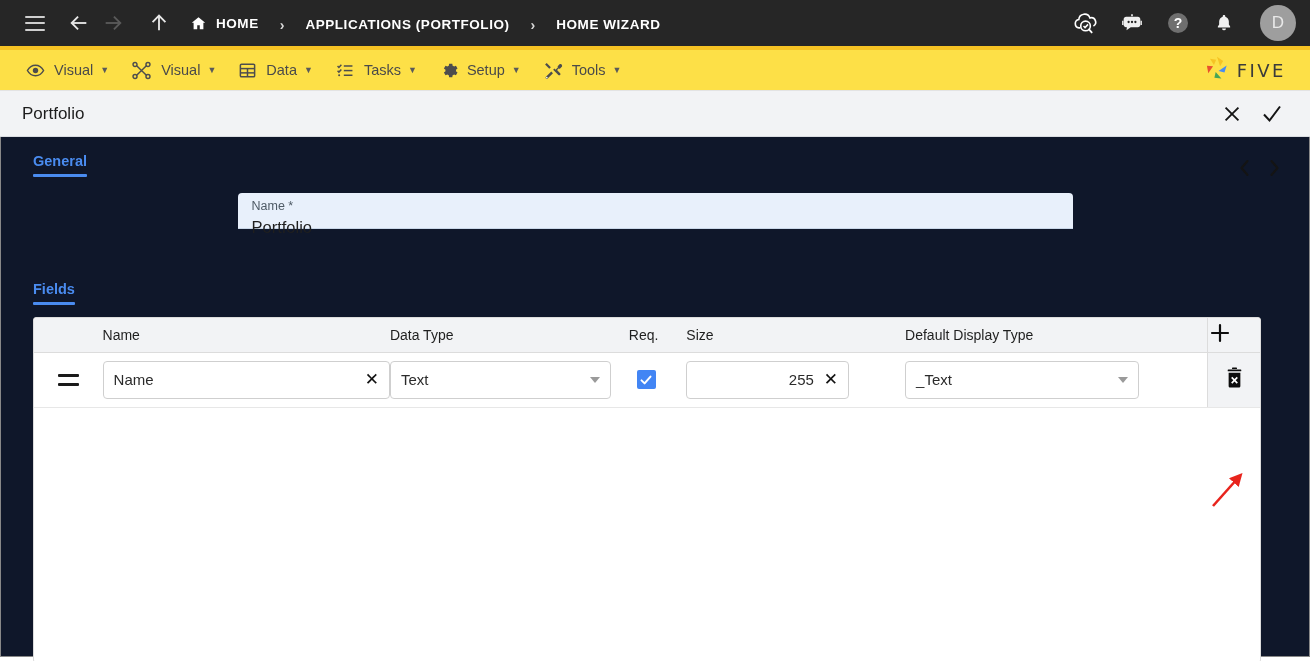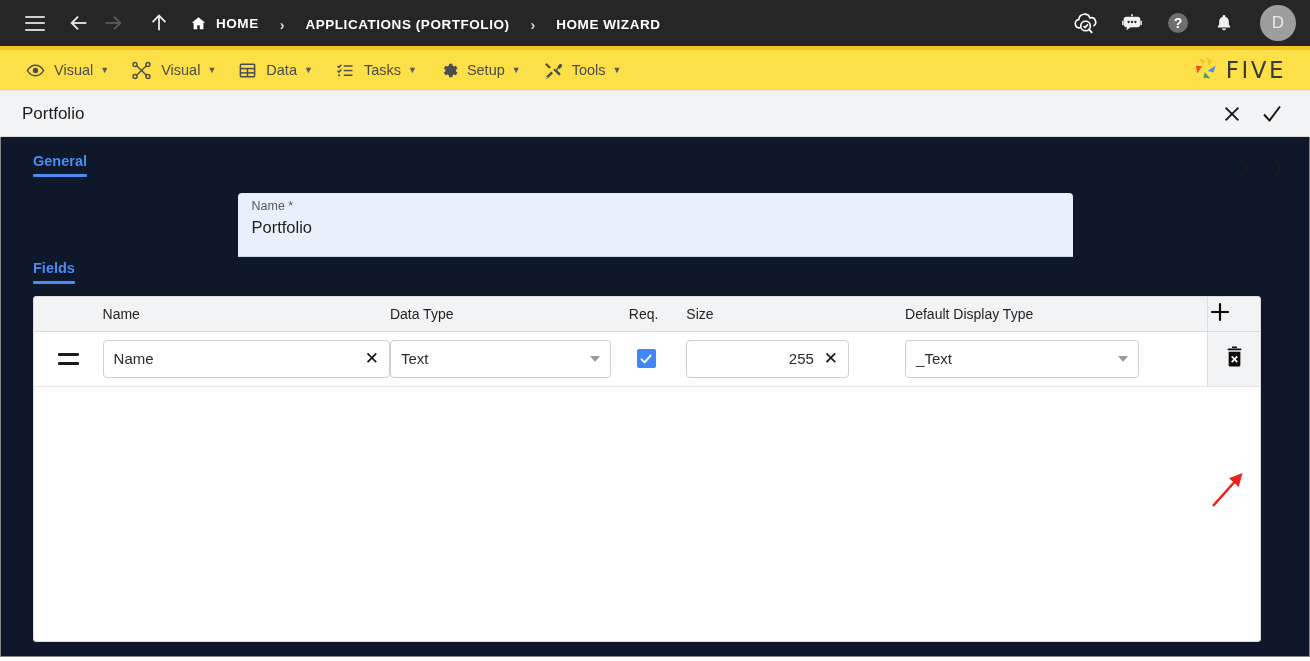--- a/index.html
+++ b/index.html
@@ -139,21 +139,21 @@
     color: #5a5a5a;
     line-height: 1;
   }
   .menu-spacer { flex: 1; }
   .five-logo {
     display: flex;
     align-items: center;
     padding-right: 14px;
   }
   .five-word {
-    font-size: 23px;
+    font-size: 18px;
     letter-spacing: 2.5px;
     color: #3b3b3b;
     font-family: "DejaVu Sans", sans-serif;
     margin-left: 6px;
   }
 
   
   .titlebar {
     height: 46px;
     background: #f2f3f5;
@@ -220,41 +220,42 @@
     cursor: pointer;
   }
 
   .name-field-wrap {
     display: flex;
     justify-content: center;
     padding-top: 10px;
   }
   .name-field {
     width: 835px;
-    height: 64px;
+    height: 36px;
     background: #e8f0fb;
     border-bottom: 1px solid #c9d7e8;
     border-radius: 4px 4px 0 0;
     padding: 5px 14px 0 14px;
     box-sizing: border-box;
   }
   .name-label {
     font-size: 12.5px;
     color: #4f5b66;
     line-height: 16px;
   }
   .name-value {
     font-size: 16.5px;
     color: #1f1f1f;
     line-height: 24px;
     margin-top: 1px;
   }
 
   .fields-tab-row {
-    padding: 2px 0 0 32px;
+    padding: 34px 0 0 32px;
+    margin-top: 17px;
   }
   .fields-tab {
     display: inline-block;
     font-size: 14.5px;
     font-weight: bold;
     color: #4a8cf0;
     padding-bottom: 8px;
     position: relative;
     cursor: pointer;
   }

